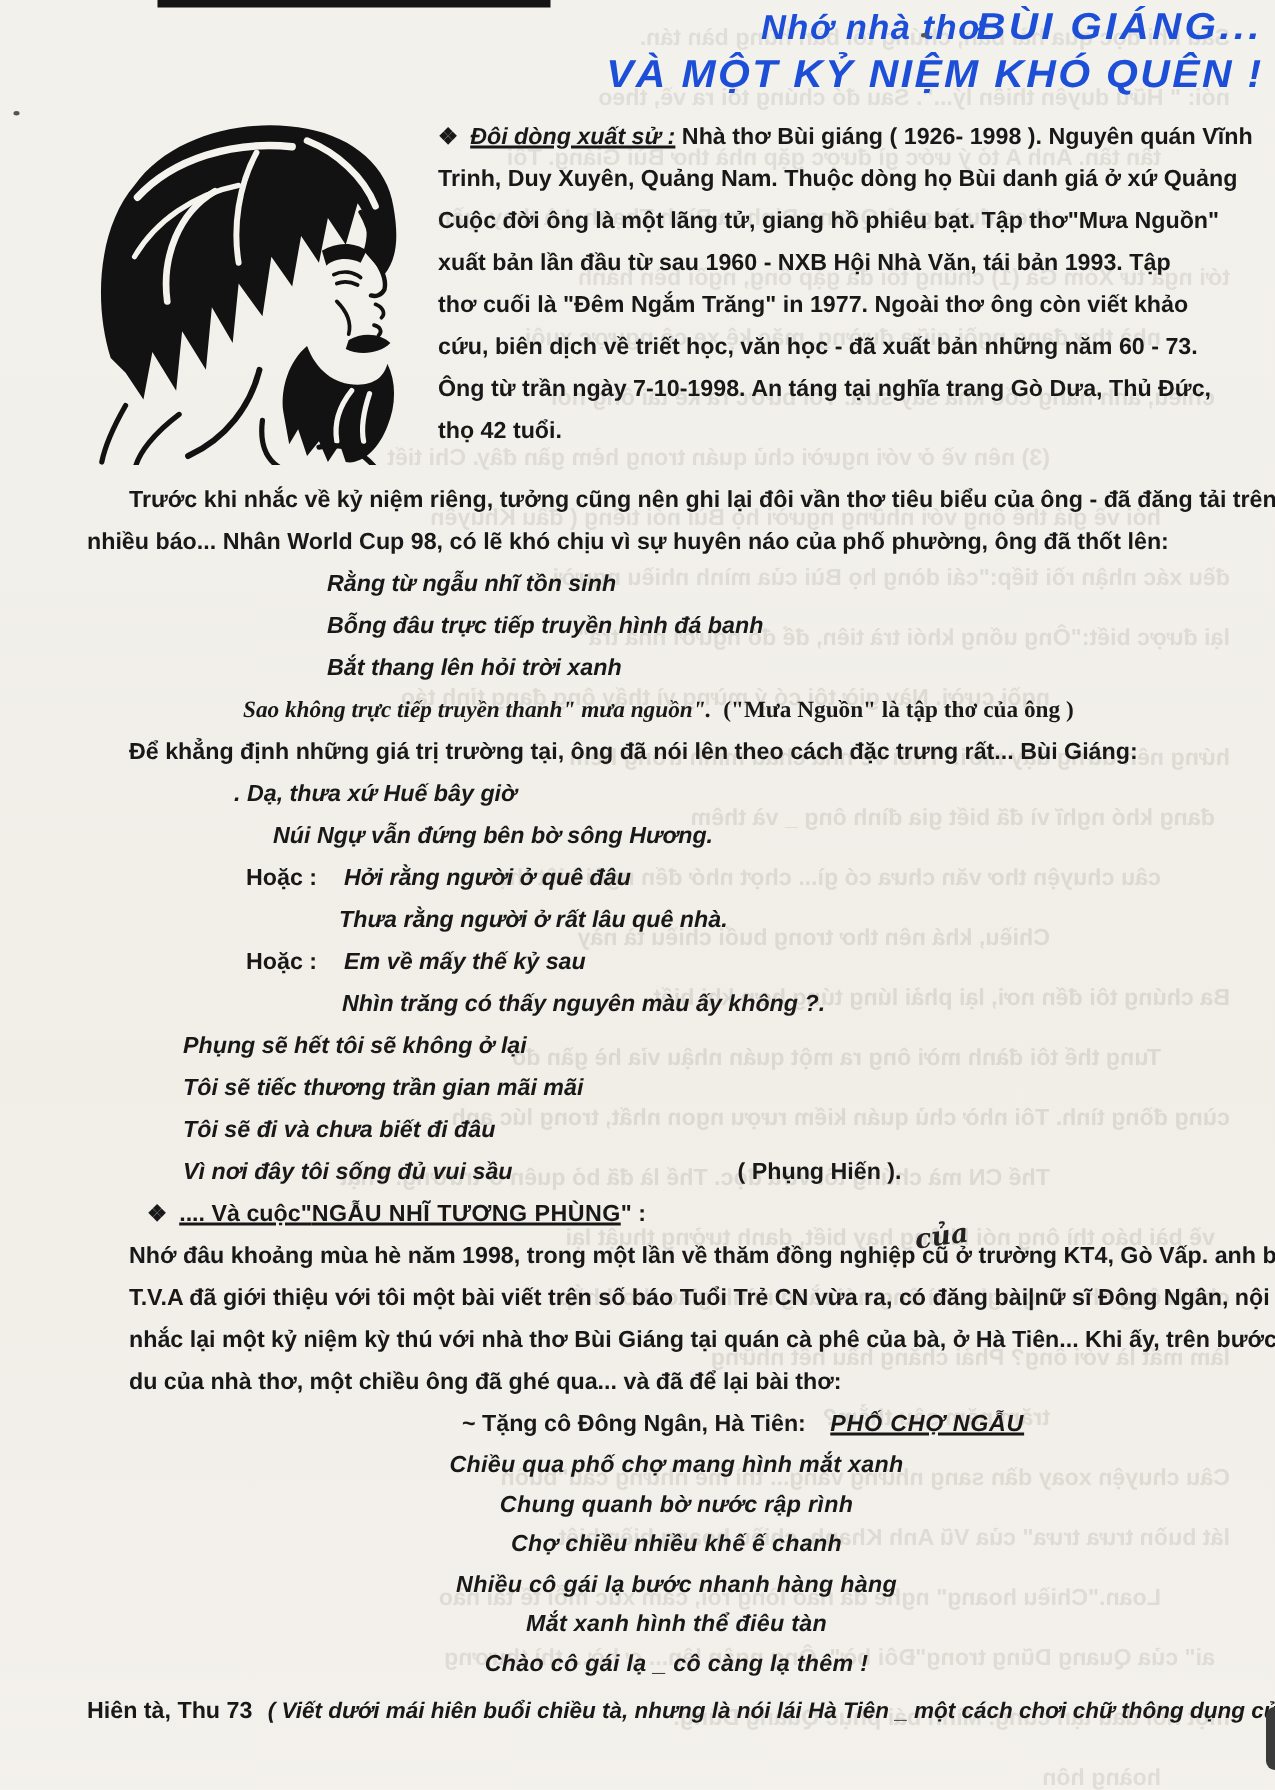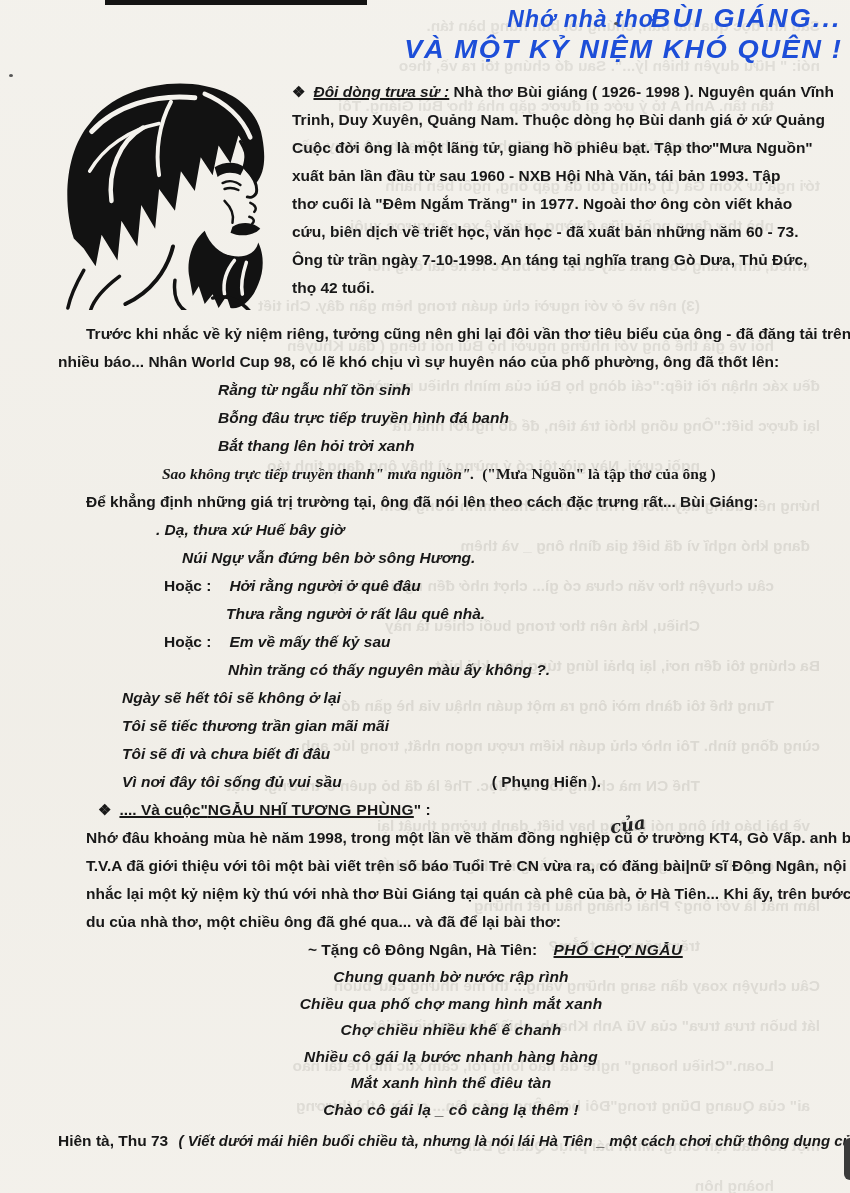--- a/index.html
+++ b/index.html
@@ -145,21 +145,21 @@
       <path fill="none" stroke="#f5f3ee" stroke-width="3.5" stroke-linecap="round" d="M180,190 C172,200 168,212 170,224 M192,192 C188,204 186,214 188,224"></path>
 
       <path fill="none" stroke="#121212" stroke-width="4" stroke-linecap="round" d="M118,176 C112,200 96,222 70,234"></path>
       <path fill="none" stroke="#121212" stroke-width="3.5" stroke-linecap="round" d="M28,200 C20,214 14,228 12,238"></path>
       <path fill="none" stroke="#121212" stroke-width="3.5" stroke-linecap="round" d="M64,206 C48,218 36,232 34,244"></path>
       <path fill="none" stroke="#121212" stroke-width="3.5" stroke-linecap="round" d="M120,210 C118,226 122,236 132,242"></path>
       <path fill="none" stroke="#121212" stroke-width="3.5" stroke-linecap="round" d="M196,242 C186,230 172,224 158,228"></path>
     </svg>
     <div class="bio">
       <div class="nowrap">
-        <span class="marker">❖</span><span class="bio-heading">Đôi dòng trưa sử :</span>
+        <span class="marker">❖</span><span class="bio-heading">Đôi dòng xuất sử :</span>
         <span>Nhà thơ Bùi giáng ( 1926- 1998 ). Nguyên quán Vĩnh</span>
       </div>
       <div>
           <div class="nowrap">Trinh, Duy Xuyên, Quảng Nam. Thuộc dòng họ Bùi danh giá ở xứ Quảng</div>
           <div class="nowrap">Cuộc đời ông là một lãng tử, giang hồ phiêu bạt. Tập thơ"Mưa Nguồn"</div>
           <div class="nowrap">xuất bản lần đầu từ sau 1960 - NXB Hội Nhà Văn, tái bản 1993. Tập</div>
           <div class="nowrap">thơ cuối là "Đêm Ngắm Trăng" in 1977. Ngoài thơ ông còn viết khảo</div>
           <div class="nowrap">cứu, biên dịch về triết học, văn học - đã xuất bản những năm 60 - 73.</div>
           <div class="nowrap">Ông từ trần ngày 7-10-1998. An táng tại nghĩa trang Gò Dưa, Thủ Đức,</div>
           <div class="nowrap">thọ 42 tuổi.</div>
@@ -192,21 +192,21 @@
     </div>
     <div class="poem p2-l4 nowrap">Thưa rằng người ở rất lâu quê nhà.</div>
     <div class="p2-hoac nowrap">
       <span>Hoặc :</span><span class="it">Em về mấy thế kỷ sau</span>
     </div>
     <div class="poem p2-l6 nowrap">Nhìn trăng có thấy nguyên màu ấy không ?.</div>
   </div>
 
 
   <div class="poem poem3">
-      <div class="nowrap">Ngày sẽ hết tôi sẽ không ở lại</div>
+      <div class="nowrap">Phụng sẽ hết tôi sẽ không ở lại</div>
       <div class="nowrap">Tôi sẽ tiếc thương trần gian mãi mãi</div>
       <div class="nowrap">Tôi sẽ đi và chưa biết đi đâu</div>
     </div>
   <div class="poem poem3 poem3-last nowrap">
     <span>Vì nơi đây tôi sống đủ vui sầu</span>
     <span class="credit">( Phụng Hiến ).</span>
   </div>
 
   <div class="sect2 nowrap">
     <span class="marker">❖</span><span class="und"><span>.... Và cuộc"</span><strong>NGẪU NHĨ TƯƠNG PHÙNG</strong></span><span>" :</span>
@@ -221,22 +221,22 @@
         <div class="nowrap indent">du của nhà thơ, một chiều ông đã ghé qua... và đã để lại bài thơ:</div>
       </div>
   </div>
 
   <div class="dedication nowrap">
     <span>~  Tặng cô Đông Ngân, Hà Tiên:</span>
     <span class="ttl">PHỐ CHỢ NGẪU</span>
   </div>
 
   <div class="poem4">
+      <div>Chiều qua phố chợ mang hình mắt xanh</div>
       <div>Chung quanh bờ nước rập rình</div>
-      <div>Chiều qua phố chợ mang hình mắt xanh</div>
       <div>Chợ chiều nhiều khế ế chanh</div>
       <div>Nhiều cô gái lạ bước nhanh hàng hàng</div>
       <div>Mắt xanh hình thể điêu tàn</div>
       <div>Chào cô gái lạ _ cô càng lạ thêm !</div>
     </div>
 
   <div class="signature nowrap">
     <span>Hiên tà, Thu 73</span>
     <span class="note">( Viết dưới mái hiên buổi chiều tà, nhưng là nói lái Hà Tiên _ một cách chơi chữ thông dụng của ông ).</span>
   </div>

